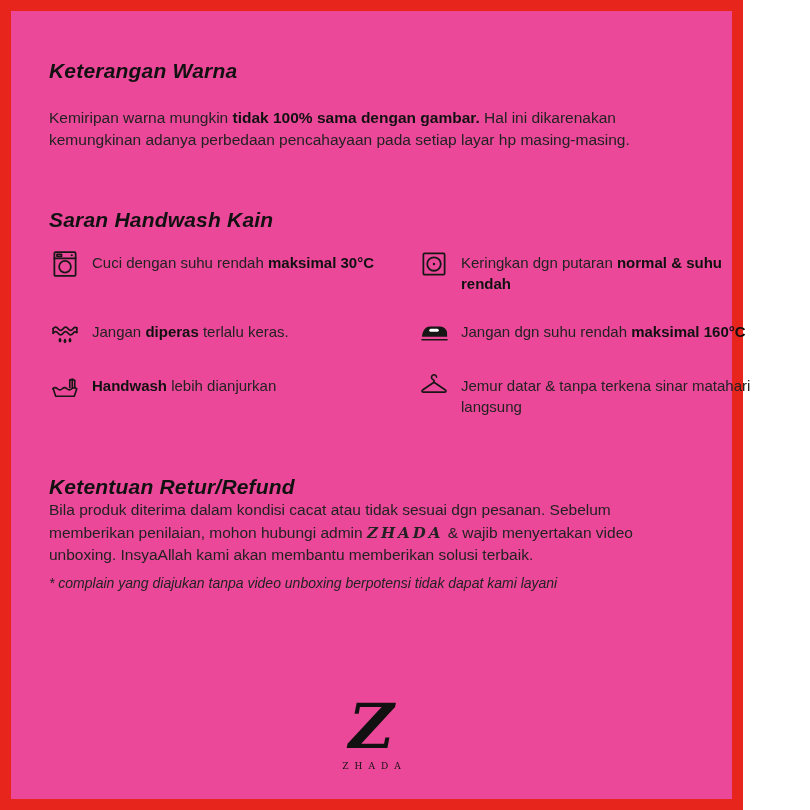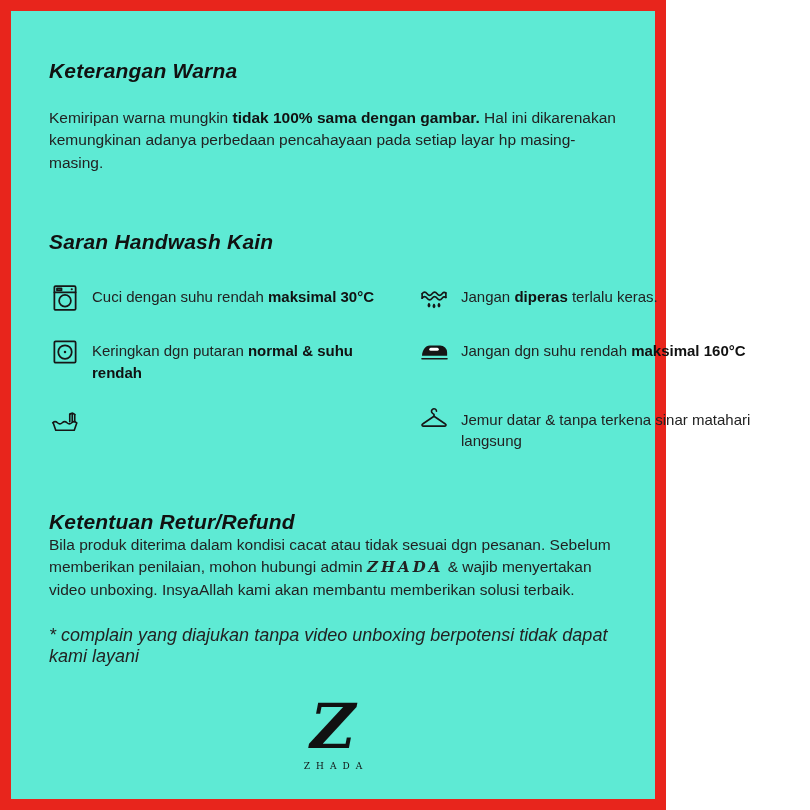--- a/index.html
+++ b/index.html
@@ -4,23 +4,23 @@
 <style>
   :root { --accent: #e8251c; }
   * { box-sizing: border-box; }
   html, body { margin: 0; padding: 0; }
   body {
     width: 810px; height: 810px;
     font-family: "Liberation Sans", sans-serif;
     background: #ffffff;
   }
   .frame {
-    width: 666px; height: 810px;
+    width: 743px; height: 810px;
     border: 11px solid var(--accent);
-    background: #5eead4;
+    background: #ec4899;
     position: relative;
     padding: 48px 38px 12px 38px;
     color: #1c1c1c;
   }
   .section-title {
     font-size: 21px;
     font-weight: 700;
     font-style: italic;
     color: #111;
     margin: 0;
@@ -29,21 +29,21 @@
   .body-text {
     font-size: 15.5px;
     line-height: 1.45;
     margin: 0;
     color: #222;
   }
   .body-text b { font-weight: 700; color: #111; }
   #color-section .body-text { margin-top: 24px; max-width: 730px; }
   #care-section { margin-top: 56px; }
   .care-grid {
-    margin-top: 28px;
+    margin-top: 16px;
     display: grid;
     grid-template-columns: 355px 343px;
     column-gap: 14px;
     row-gap: 22px;
     align-items: start;
   }
   .care-item {
     display: flex;
     align-items: flex-start;
     gap: 11px;
@@ -65,22 +65,22 @@
   #refund-section .body-text { max-width: 740px; }
   .brand-inline {
     font-family: "DejaVu Serif", serif;
     font-style: italic;
     font-weight: 700;
     letter-spacing: 3px;
     font-size: 15px;
     white-space: nowrap;
   }
   .note-text {
-    margin-top: 24px;
-    font-size: 18px;
+    margin-top: 8px;
+    font-size: 14px;
     font-style: italic;
     color: #222;
   }
   .logo {
     position: absolute;
     left: 0; right: 0;
     bottom: 28px;
     text-align: center;
     color: #111;
   }
@@ -124,64 +124,65 @@
             <rect x="5.6" y="4.2" width="3.6" height="1.7"></rect>
             <circle cx="17.4" cy="5" r="0.85" fill="#161616" stroke="none"></circle>
             <circle cx="12" cy="14.2" r="4.7"></circle>
           </svg>
         </span>
         <span class="care-text"><span>Cuci dengan suhu rendah </span><b>maksimal 30°C</b><span></span></span>
       </div>
 
       <div class="care-item">
         <span class="care-icon">
+          <svg viewBox="0 0 24 24" width="30" height="30" fill="none" stroke="#161616" stroke-width="1.4" stroke-linecap="round" stroke-linejoin="round">
+            <rect x="3.5" y="3.5" width="17" height="17" rx="1"></rect>
+            <circle cx="12" cy="12" r="5.4"></circle>
+            <circle cx="12" cy="12" r="1" fill="#161616" stroke="none"></circle>
+          </svg>
+        </span>
+        <span class="care-text"><span>Keringkan dgn putaran </span><b>normal &amp; suhu rendah</b><span></span></span>
+      </div>
+
+      <div class="care-item">
+        <span class="care-icon">
           <svg viewBox="0 0 24 24" width="30" height="30" fill="none" stroke="#161616" stroke-width="1.3" stroke-linecap="round" stroke-linejoin="round">
             <path d="M2.5 8.6 q2 -2.6 4 0 q2 2.6 4 0 q2 -2.6 4 0 q2 2.6 4 0 q1.4 -1.9 3 -0.6"></path>
             <path d="M2.5 12.2 q2 -2.6 4 0 q2 2.6 4 0 q2 -2.6 4 0 q2 2.6 4 0 q1.4 -1.9 3 -0.6"></path>
             <line x1="2.5" y1="8.6" x2="2.5" y2="12.2"></line>
             <line x1="21.5" y1="8" x2="21.5" y2="11.6"></line>
             <path d="M8 16.6 q-1 1.6 0 2.3 q1 -0.7 0 -2.3 z"></path>
             <path d="M12 17.2 q-1 1.6 0 2.3 q1 -0.7 0 -2.3 z"></path>
             <path d="M16 16.6 q-1 1.6 0 2.3 q1 -0.7 0 -2.3 z"></path>
           </svg>
         </span>
         <span class="care-text"><span>Jangan </span><b>diperas</b><span> terlalu keras.</span></span>
       </div>
 
       <div class="care-item">
         <span class="care-icon">
-          <svg viewBox="0 0 24 24" width="30" height="30" fill="none" stroke="#161616" stroke-width="1.4" stroke-linecap="round" stroke-linejoin="round">
-            <rect x="3.5" y="3.5" width="17" height="17" rx="1"></rect>
-            <circle cx="12" cy="12" r="5.4"></circle>
-            <circle cx="12" cy="12" r="1" fill="#161616" stroke="none"></circle>
-          </svg>
-        </span>
-        <span class="care-text"><span>Keringkan dgn putaran </span><b>normal &amp; suhu rendah</b><span></span></span>
-      </div>
-
-      <div class="care-item">
-        <span class="care-icon">
           <svg viewBox="0 0 24 24" width="30" height="30" fill="none" stroke="#161616" stroke-width="1.3" stroke-linecap="round" stroke-linejoin="round">
             <path d="M8.6 6.8 h8.3 a5.6 5.6 0 0 1 5.6 5.6 v2.6 H2.4 c0.3 -4.7 2.8 -8.2 6.2 -8.2 z" fill="#161616" stroke="none"></path>
             <rect x="8.2" y="8.6" width="7.6" height="2.4" rx="1.2" fill="#ffffff" stroke="none"></rect>
             <line x1="2.4" y1="17.4" x2="22.4" y2="17.4"></line>
           </svg>
         </span>
         <span class="care-text"><span>Jangan dgn suhu rendah </span><b>maksimal 160°C</b><span></span></span>
       </div>
 
       <div class="care-item">
         <span class="care-icon">
           <svg viewBox="0 0 24 24" width="30" height="30" fill="none" stroke="#161616" stroke-width="1.3" stroke-linecap="round" stroke-linejoin="round">
             <path d="M2.6 13.6 l2 5.8 h14.8 l2 -5.8"></path>
             <path d="M2.2 13.4 q1.9 -1.8 3.8 0 q1.9 1.8 3.8 0 q1.9 -1.8 3.8 0 q1.9 1.8 3.8 0 q1.9 -1.8 3.8 0"></path>
             <path d="M15.8 12.6 V6.6 M17.8 12.4 V5.8 M19.8 12.6 V6.8"></path>
             <path d="M15.8 6.6 q2 -1.6 4 0.2"></path>
           </svg>
         </span>
+        <span class="care-text"><span></span><b>Handwash</b><span> lebih dianjurkan</span></span>
       </div>
 
       <div class="care-item">
         <span class="care-icon">
           <svg viewBox="0 0 24 24" width="30" height="30" fill="none" stroke="#161616" stroke-width="1.3" stroke-linecap="round" stroke-linejoin="round">
             <path d="M14 4.2 a2 2 0 1 0 -3.4 1.4 q0.7 0.7 1.4 1.2 v1.4"></path>
             <path d="M12 8.2 L2.9 14.4 a0.9 0.9 0 0 0 0.5 1.7 h17.2 a0.9 0.9 0 0 0 0.5 -1.7 Z"></path>
           </svg>
         </span>
         <span class="care-text"><span>Jemur datar &amp; tanpa terkena sinar matahari langsung</span><b></b><span></span></span>

